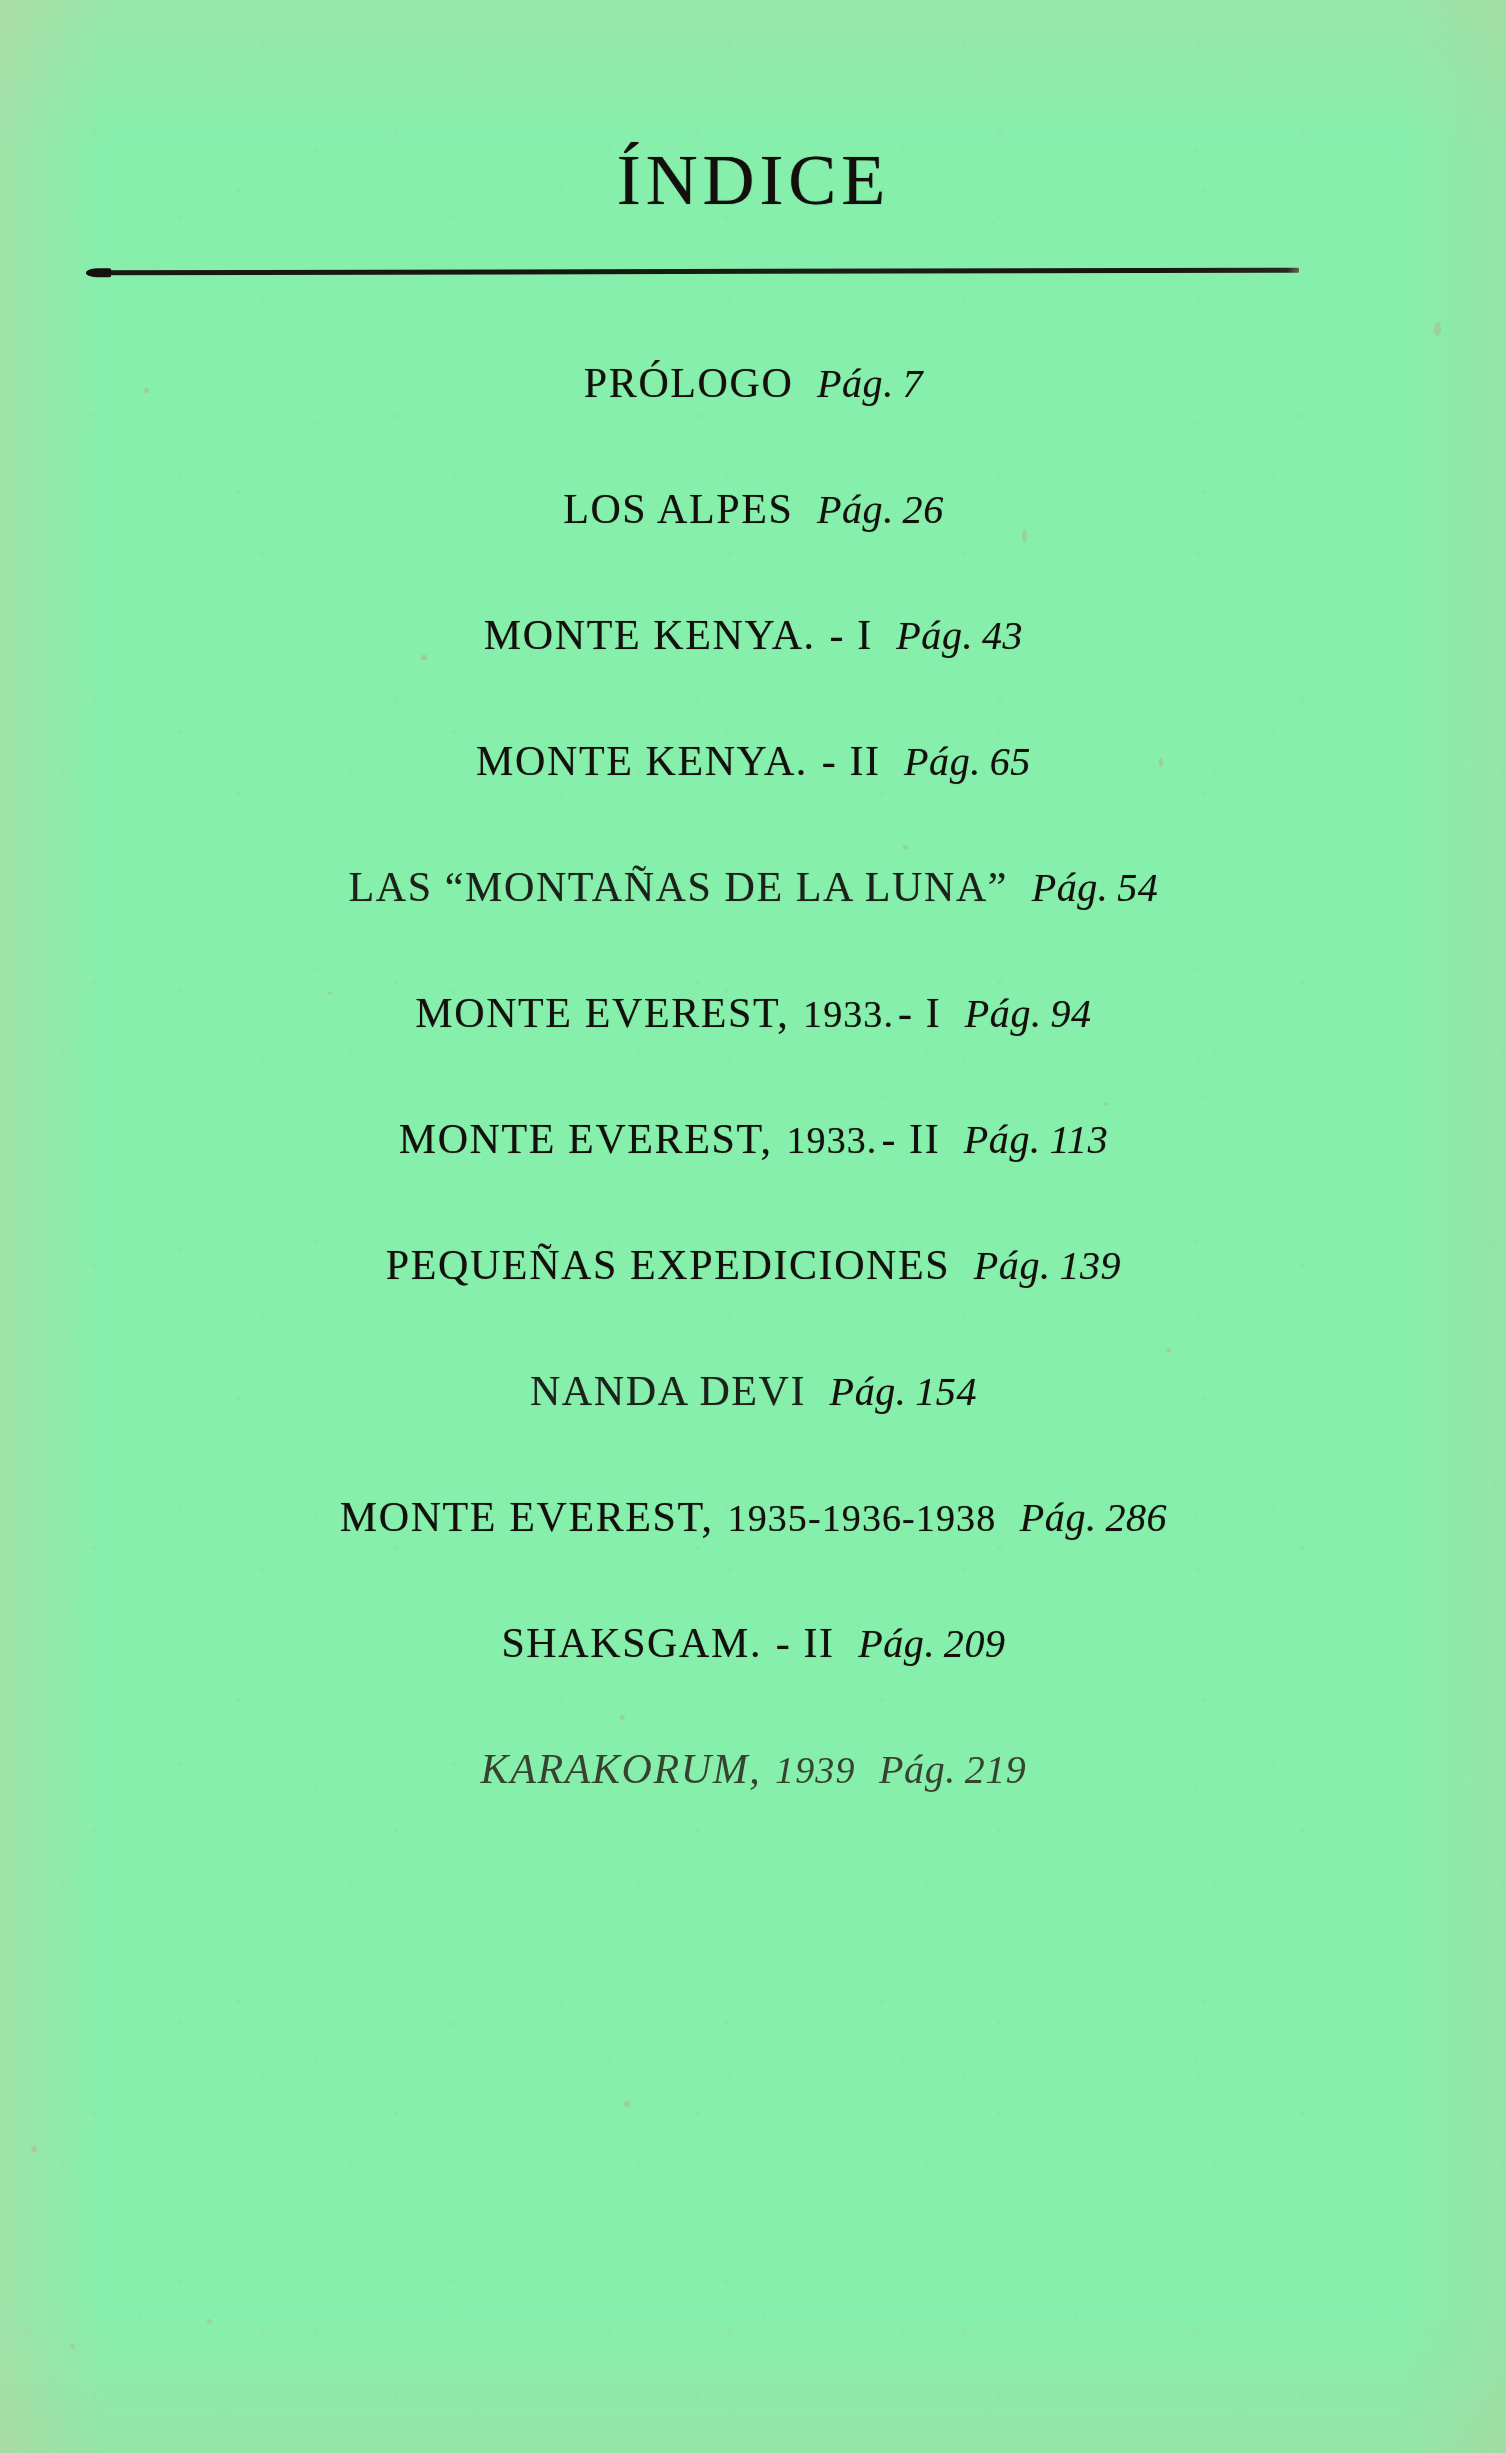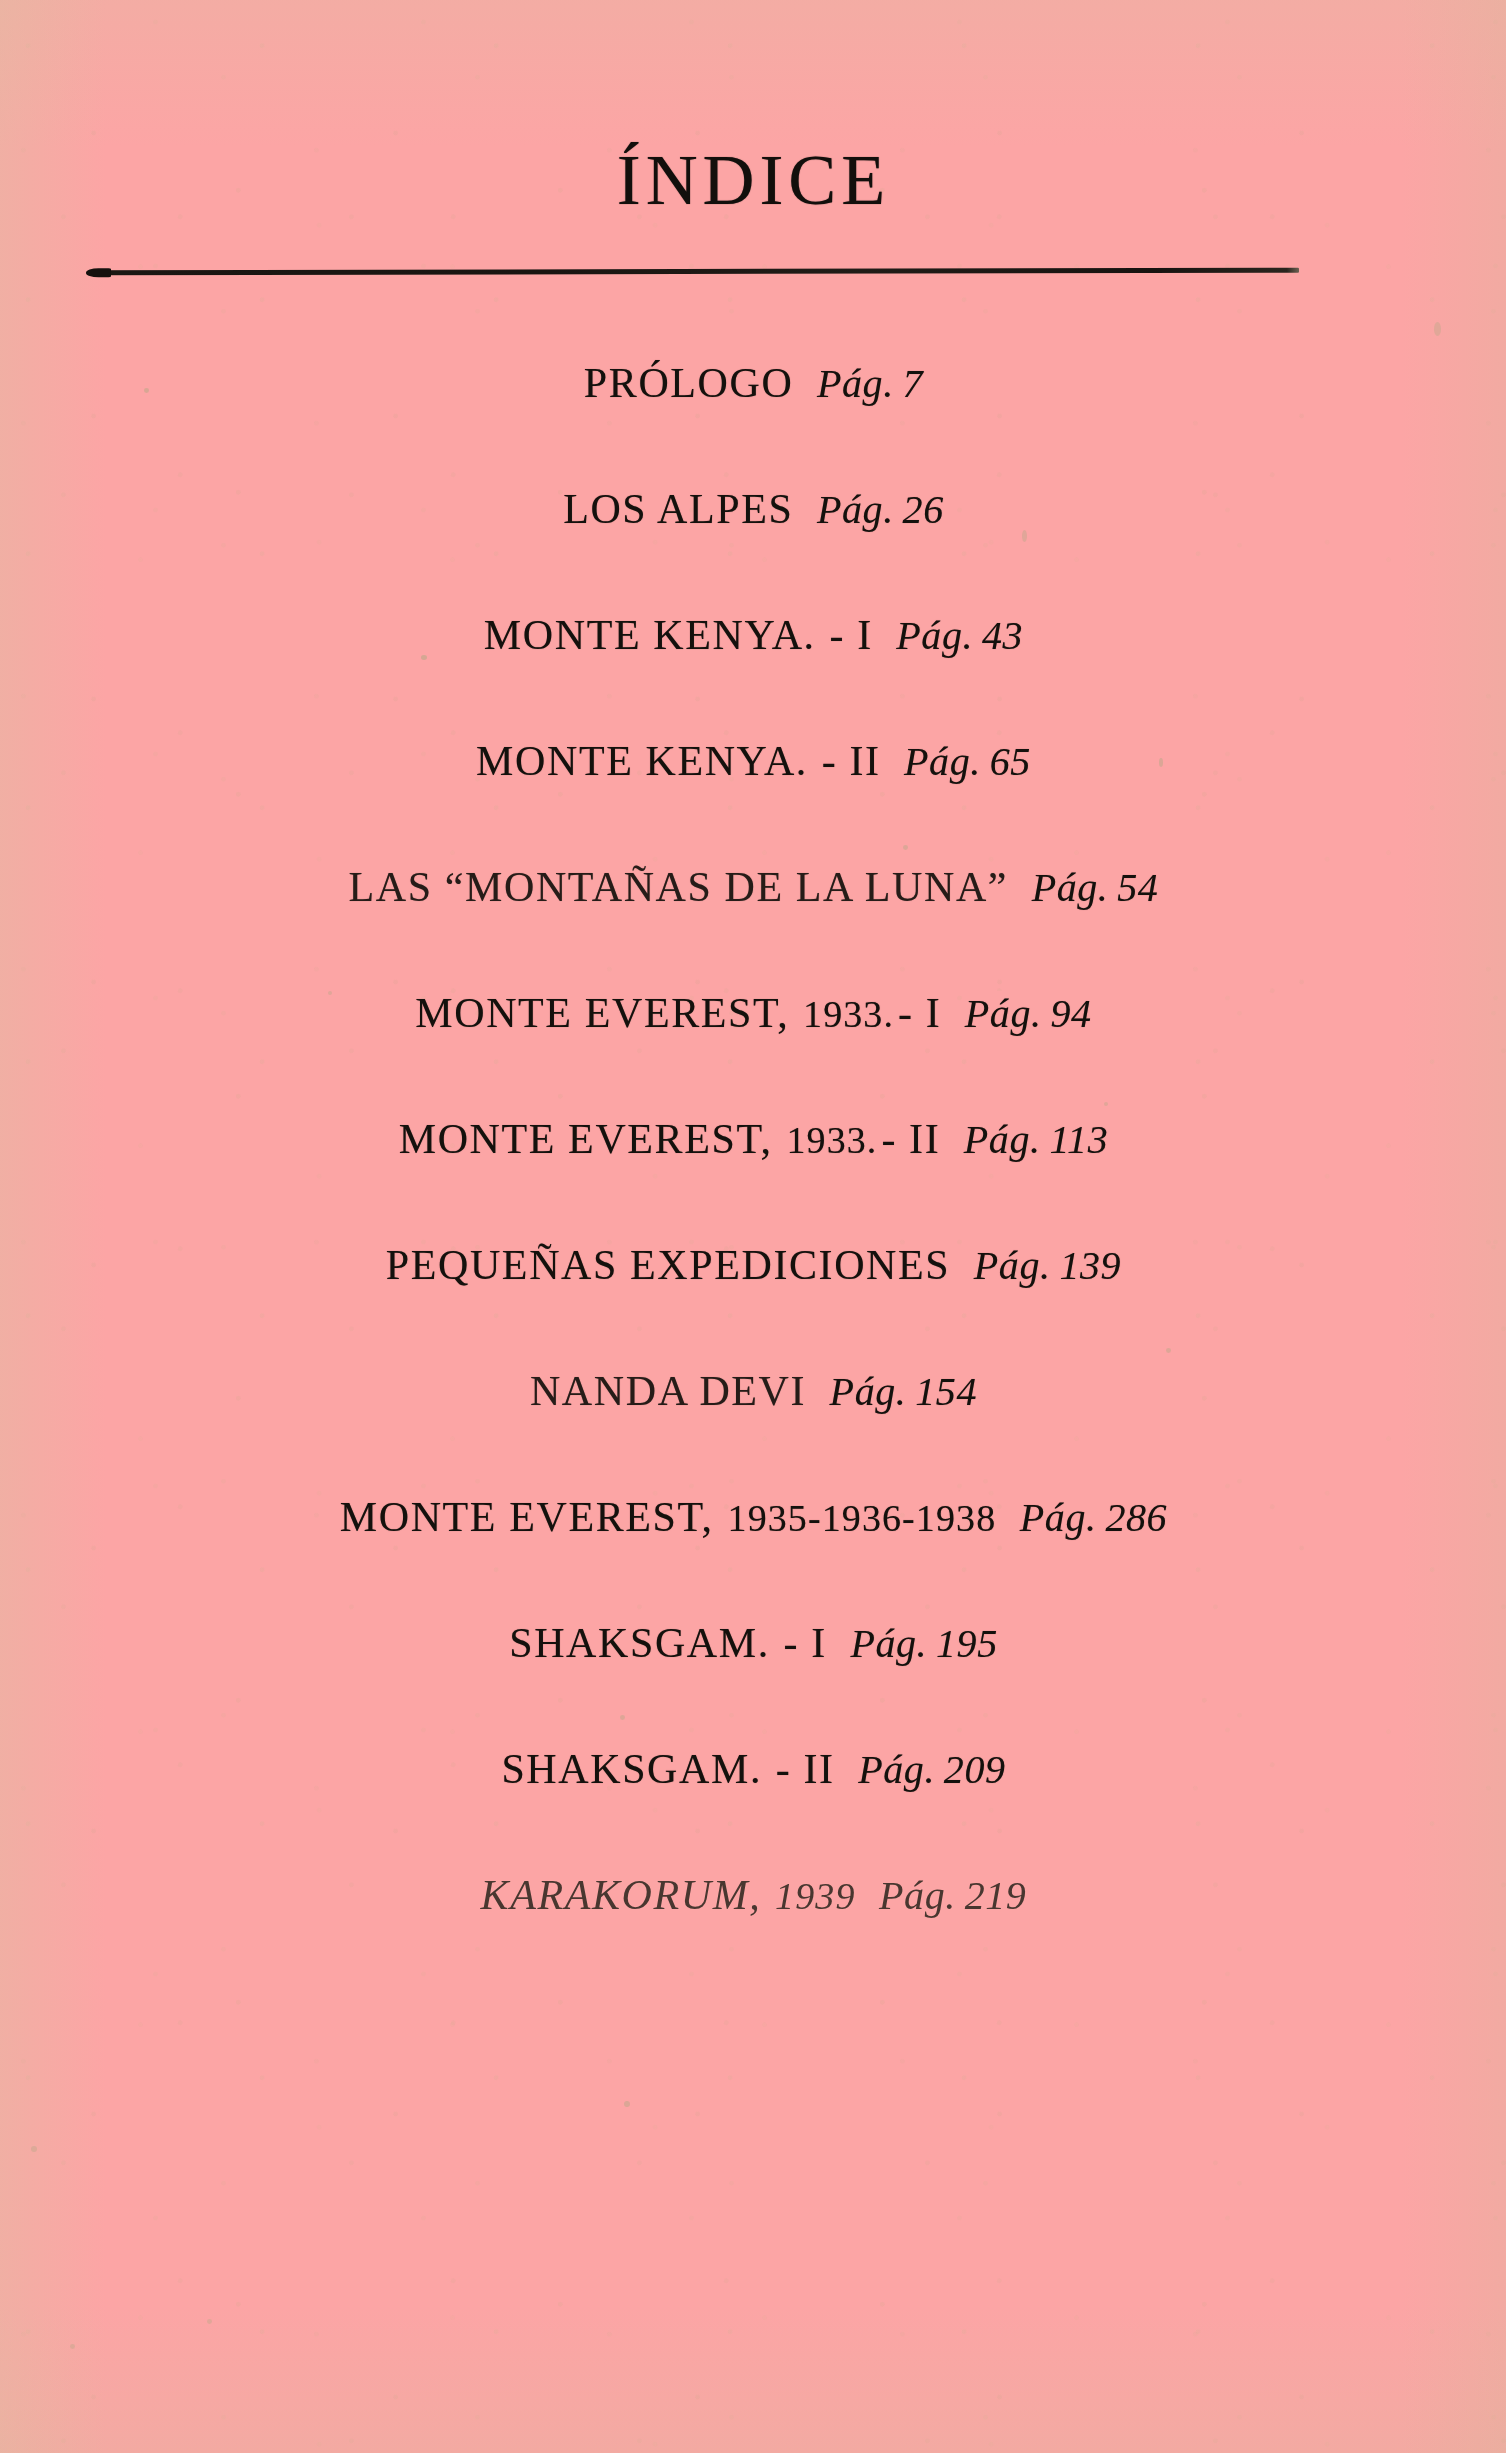--- a/index.html
+++ b/index.html
@@ -7,21 +7,21 @@
     margin: 0;
     padding: 0;
     background: #ffffff;
   }
 
   .page {
     position: relative;
     width: 1507px;
     height: 2454px;
     margin: 0 auto;
-    background: #fca5a5;
+    background: #86efac;
     overflow: hidden;
     font-family: "Liberation Serif", "DejaVu Serif", serif;
     color: #16130f;
   }
 
   
   .grain {
     position: absolute;
     inset: 0;
     pointer-events: none;
@@ -230,25 +230,20 @@
       <span class="name">NANDA DEVI</span>
       <span class="page"><span>Pág.</span><span class="num">154</span></span>
     </div>
 
     <div class="entry">
       <span class="name">MONTE EVEREST,</span>
       <span class="name small gap-sm">1935-1936-1938</span>
       <span class="page"><span>Pág.</span><span class="num">286</span></span>
     </div>
 
-    <div class="entry">
-      <span class="name">SHAKSGAM.</span>
-      <span class="name gap-sm">- I</span>
-      <span class="page"><span>Pág.</span><span class="num">195</span></span>
-    </div>
 
     <div class="entry">
       <span class="name">SHAKSGAM.</span>
       <span class="name gap-sm">- II</span>
       <span class="page"><span>Pág.</span><span class="num">209</span></span>
     </div>
 
     <div class="entry faded">
       <span class="name">KARAKORUM,</span>
       <span class="name small gap-sm">1939</span>

